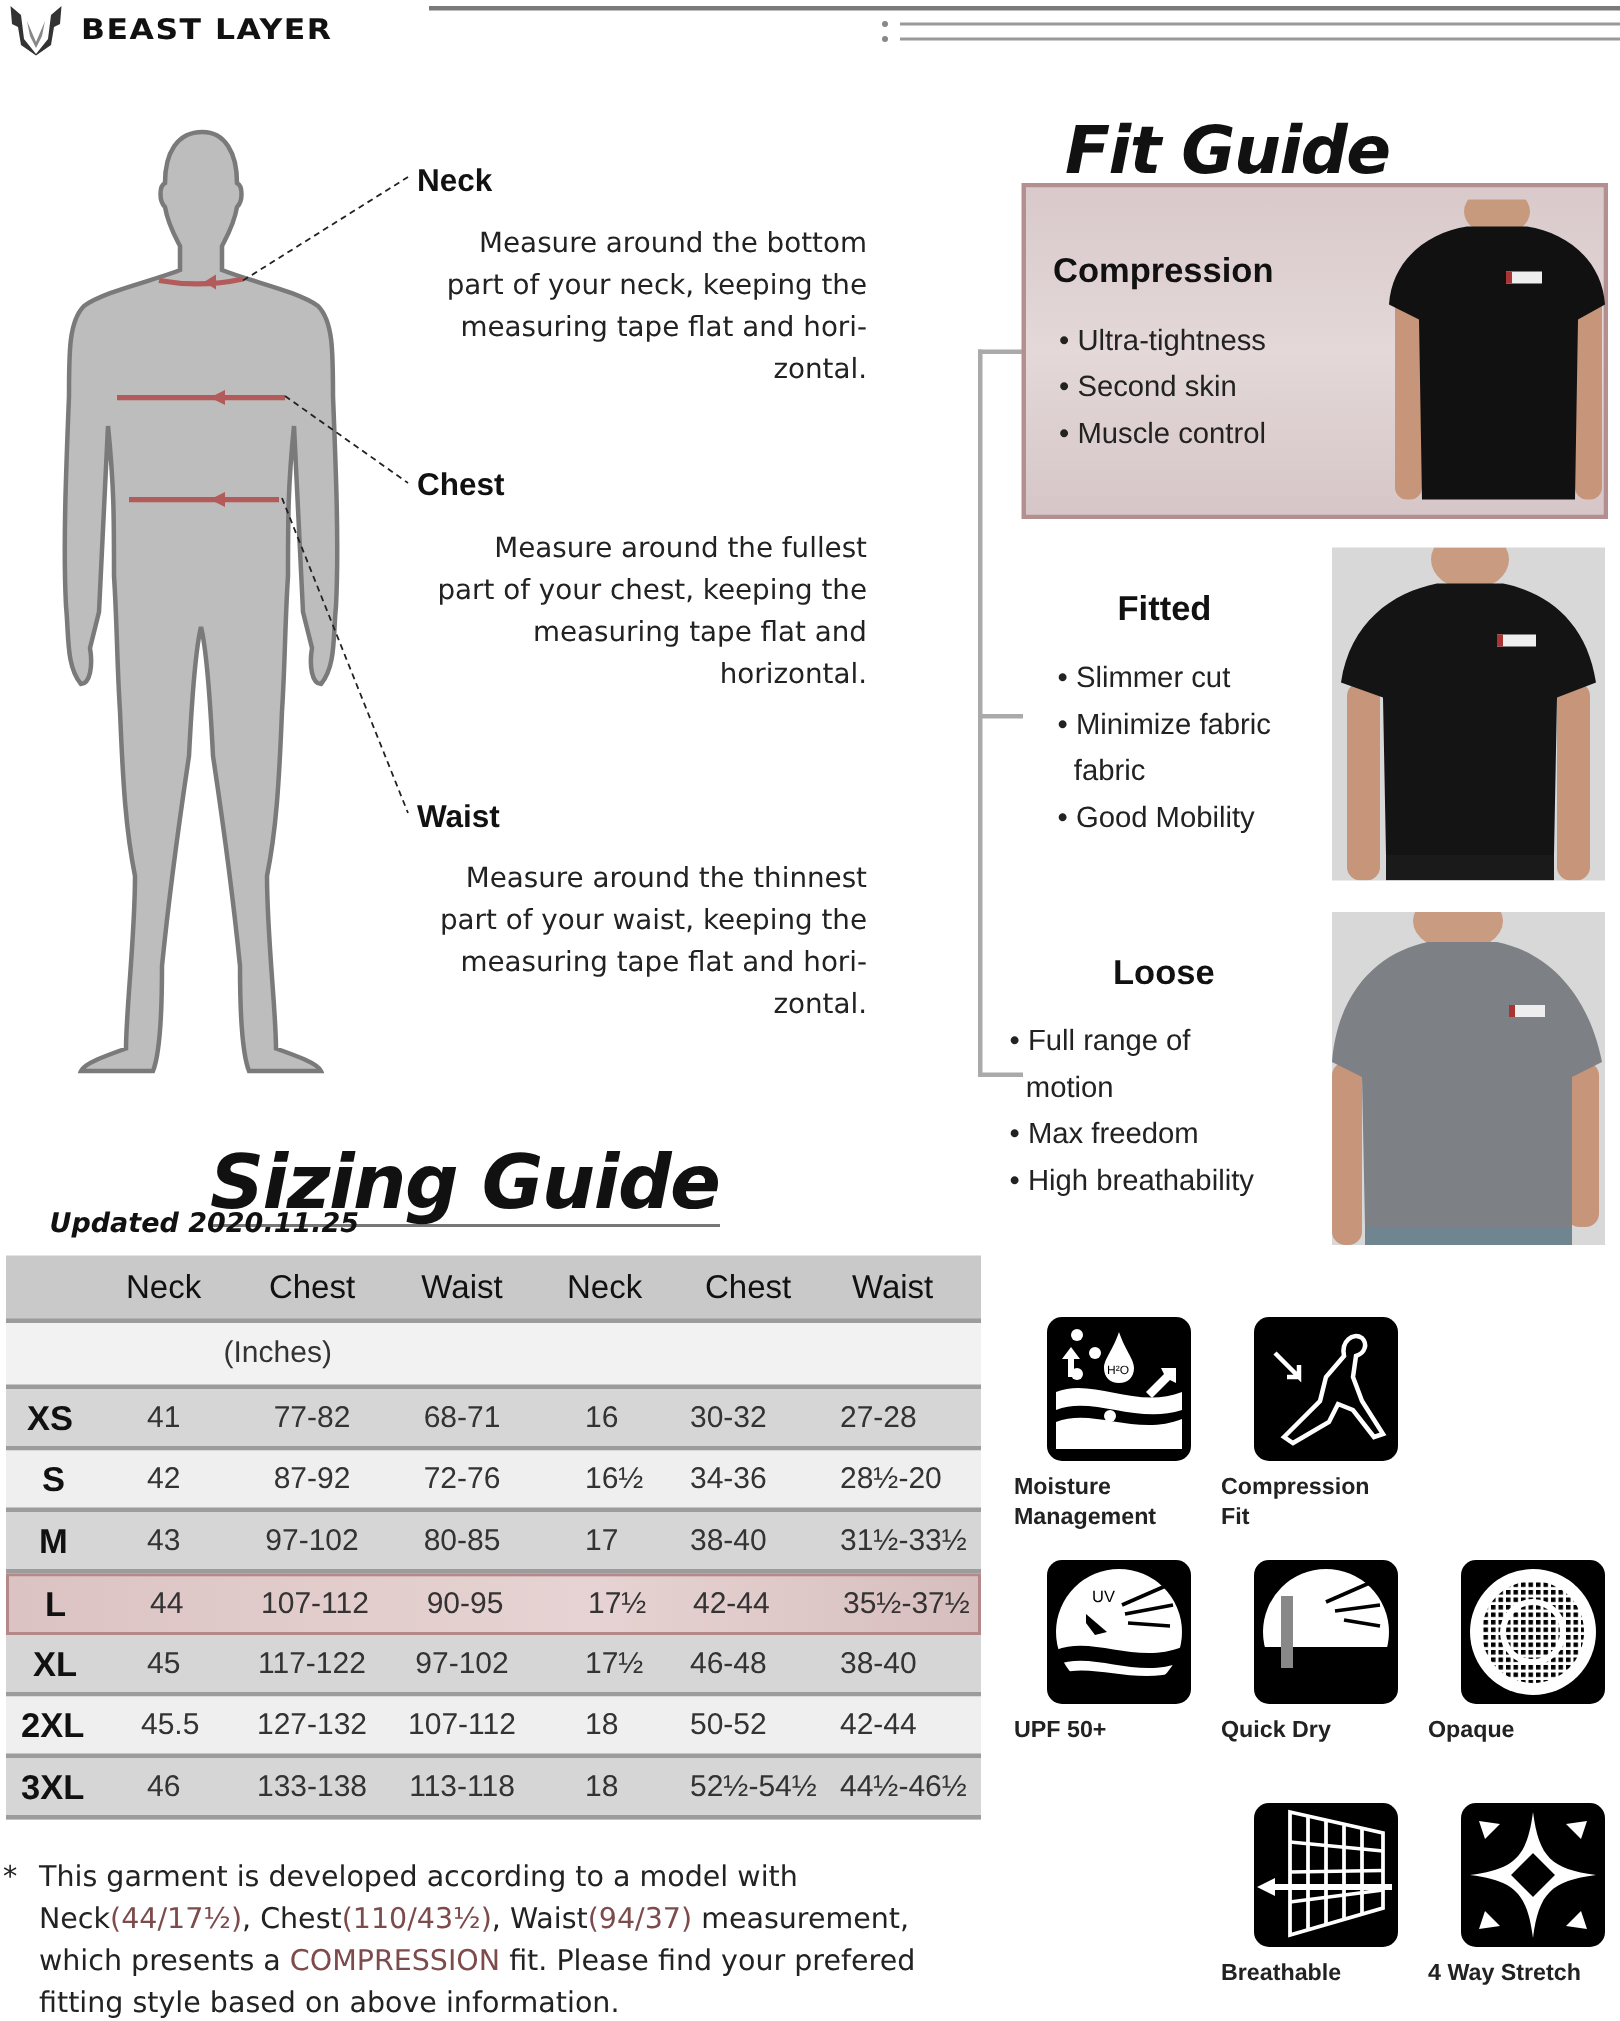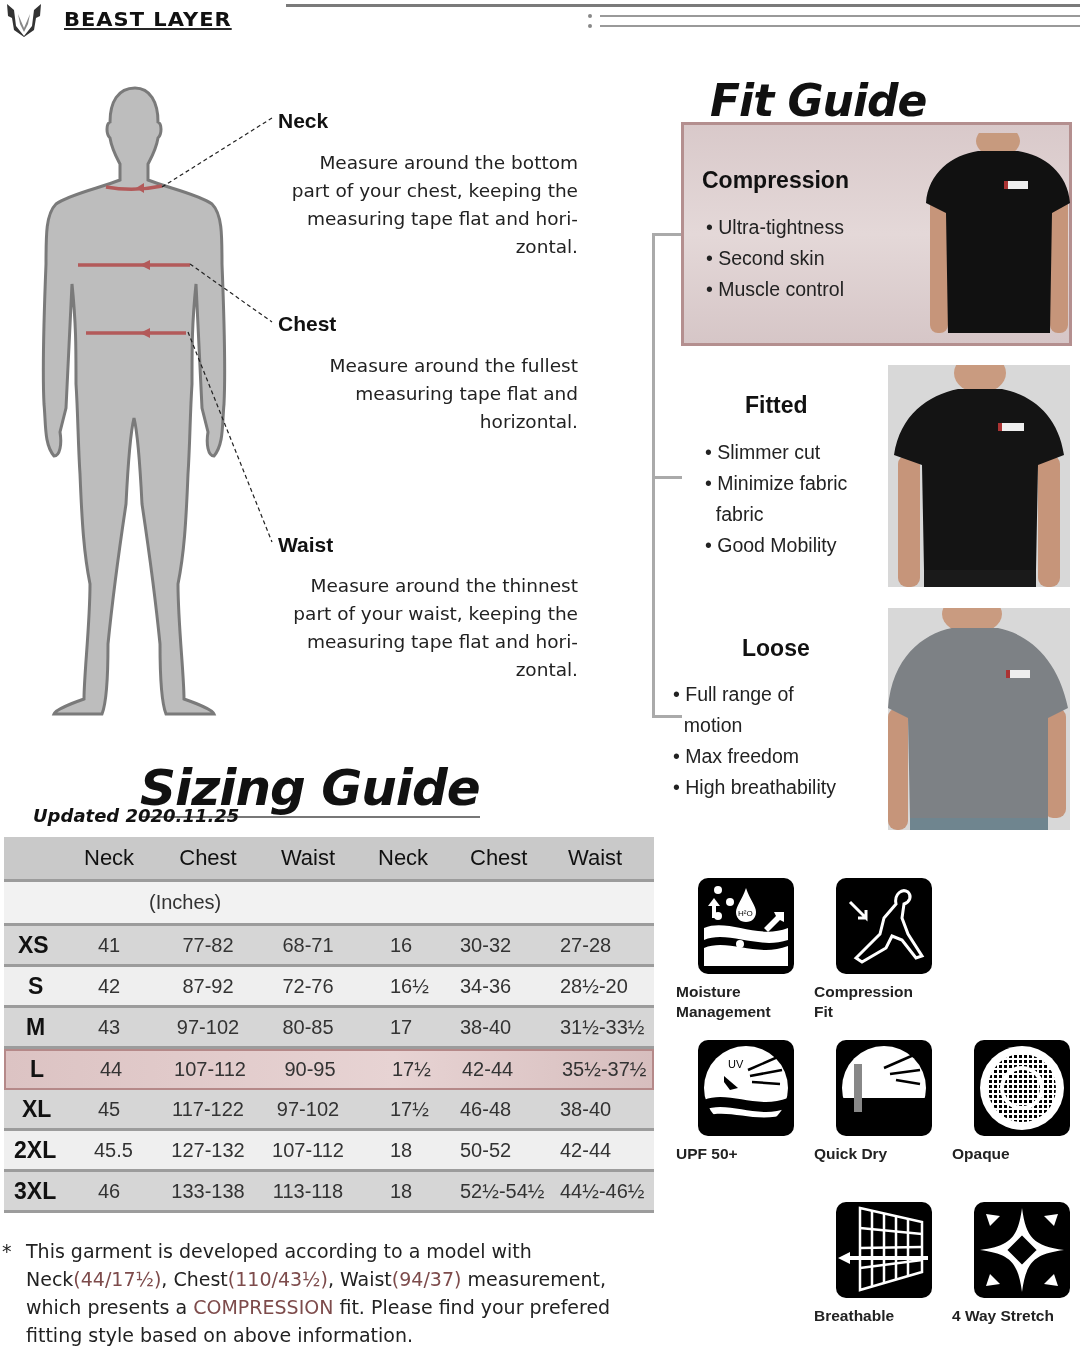--- a/index.html
+++ b/index.html
@@ -1,20 +1,20 @@
 <!DOCTYPE html>
 <html><head>
 <meta charset="utf-8">
 <style>
   * { box-sizing: border-box; margin: 0; padding: 0; }
   body { width: 1080px; height: 1347px; background: #ffffff; position: relative; overflow: hidden; font-family: "Liberation Sans", sans-serif; color: #111; }
   .abs { position: absolute; }
 
   
-  .logo { left: 4px; top: 2px; display: flex; align-items: center; gap: 20px; text-decoration: underline; }
+  .logo { left: 4px; top: 2px; display: flex; align-items: center; gap: 10px; }
   .logo-mark { width: 40px; height: 36px; }
   .logo-text { font-family: "DejaVu Sans", sans-serif; font-weight: 900; font-size: 21px; letter-spacing: 1px; transform: scaleY(0.9); color: #111; }
   .hline { background: #7a7a7a; height: 3px; }
   .hdot { width: 4px; height: 4px; border-radius: 50%; background: #888; }
 
   
   .measure-title { font-weight: bold; font-size: 21px; color: #111; }
   .measure-desc { font-family: "DejaVu Sans", sans-serif; font-size: 18.5px; line-height: 28px; color: #222; width: 300px; text-align: right; }
 
   
@@ -93,27 +93,28 @@
   <g stroke="#222" stroke-width="1.2" stroke-dasharray="4,3" fill="none">
     <line x1="12" y1="77" x2="122" y2="8"></line>
     <line x1="40" y1="154" x2="122" y2="212"></line>
     <line x1="38" y1="222" x2="122" y2="432"></line>
   </g>
 </svg>
 
 <div class="abs measure-title" style="left:278px; top:109px;">Neck</div>
 <div class="abs measure-desc" style="left:278px; top:149px;">
   <div>Measure around the bottom</div>
-    <div>part of  your chest, keeping the</div>
+    <div>part of  your neck, keeping the</div>
     <div>measuring tape flat and hori-</div>
     <div>zontal.</div>
 </div>
 <div class="abs measure-title" style="left:278px; top:312px;">Chest</div>
 <div class="abs measure-desc" style="left:278px; top:352px;">
   <div>Measure around the fullest</div>
+    <div>part of  your chest, keeping the</div>
     <div>measuring tape flat and</div>
     <div>horizontal.</div>
 </div>
 <div class="abs measure-title" style="left:278px; top:533px;">Waist</div>
 <div class="abs measure-desc" style="left:278px; top:572px;">
   <div>Measure around the thinnest</div>
     <div>part of  your waist, keeping the</div>
     <div>measuring tape flat and hori-</div>
     <div>zontal.</div>
 </div>

